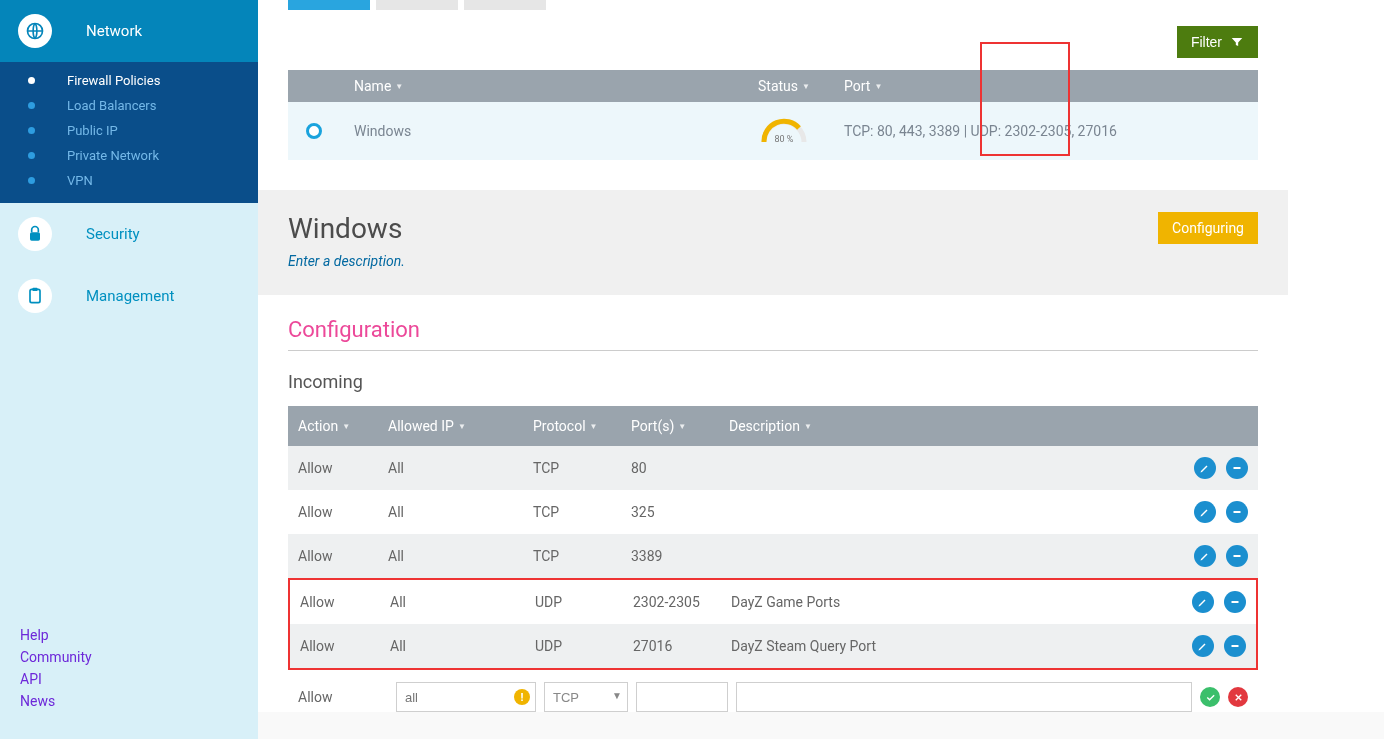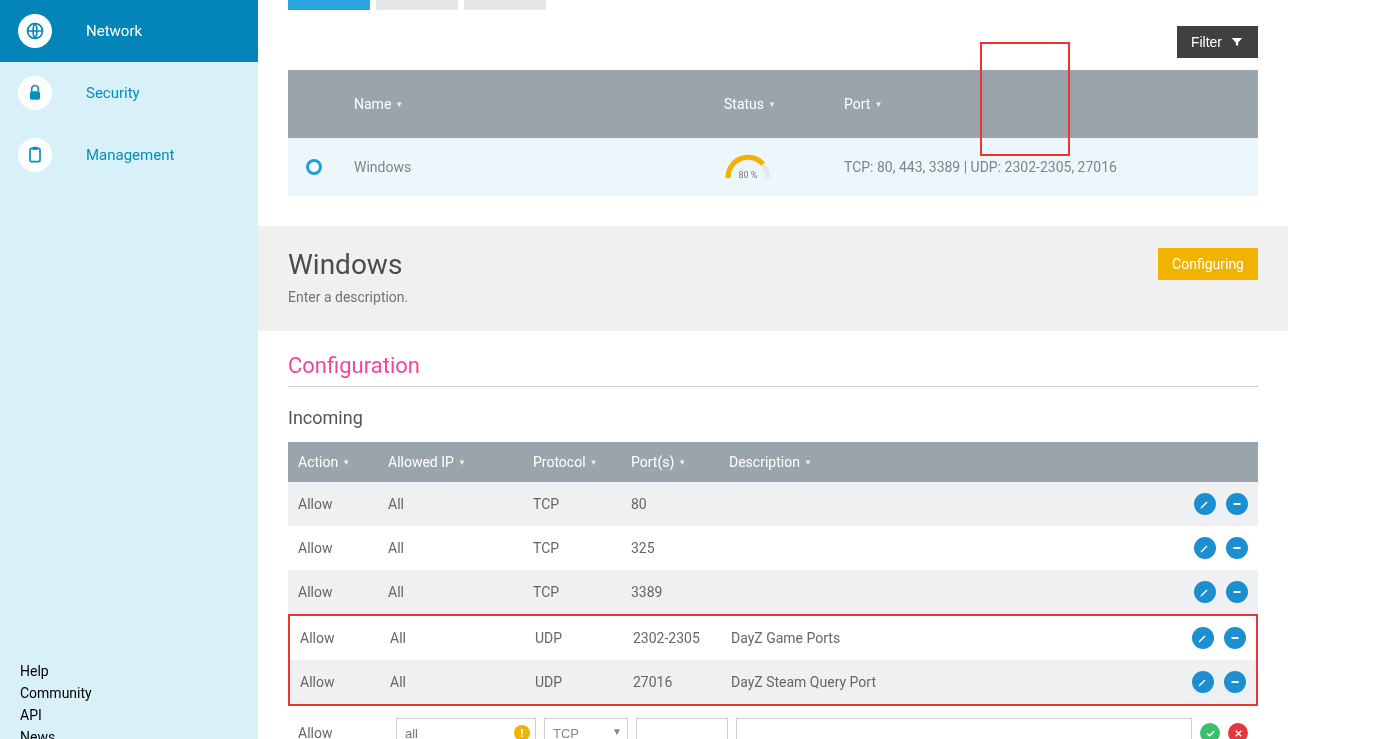--- a/index.html
+++ b/index.html
@@ -12,52 +12,52 @@
 .side-icon { width: 34px; height: 34px; border-radius: 50%; background: #fff; display: flex; align-items: center; justify-content: center; margin-right: 16px; flex-shrink:0; }
 .side-header.dark .side-icon { background: #fff; }
 .side-icon svg { width: 20px; height: 20px; }
 .side-label { font-size: 15px; }
 .subnav { background: #0a4e8a; padding: 6px 0 10px; }
 .subitem { display: flex; align-items: center; padding: 5px 20px 5px 28px; color: #74b8e8; font-size: 13px; cursor: pointer; position: relative; }
 .subitem.active { color: #fff; }
 .subitem::before { content:""; width:7px; height:7px; border-radius:50%; background:#2e9de0; margin-right: 32px; flex-shrink:0; }
 .subitem.active::before { background:#fff; }
 .side-footer { position: absolute; bottom: 30px; left: 20px; }
-.side-footer a { display: block; color: #000000; text-decoration: none; padding: 3px 0; font-size: 14px; }
+.side-footer a { display: block; color: #6d28d9; text-decoration: none; padding: 3px 0; font-size: 14px; }
 
 .main { flex: 1; background: #f9f9f9; padding: 0 0 30px 0; position: relative; }
 .content { background: #fff; margin: 0; }
 
 .tabs-row { padding: 0 30px 8px; display:flex; gap:6px; }
 .tab-block { width:82px; height:10px; background:#e6e6e6; }
 .tab-block.active { background:#29a5df; }
 
 .filter-area { padding: 8px 30px 0; display:flex; justify-content:flex-end; }
-.filter-btn { background:#404040; color:#fff; border:none; padding:8px 14px; font-size:14px; display:flex; align-items:center; gap:8px; cursor:pointer; }
+.filter-btn { background:#4d7c0f; color:#fff; border:none; padding:8px 14px; font-size:14px; display:flex; align-items:center; gap:8px; cursor:pointer; }
 .filter-btn svg{width:14px; height:14px; fill:#fff;}
 
 .table1 { margin: 12px 30px 0; }
-.thead { display:flex; background:#9aa4ad; color:#fff; padding: 26px 18px; font-size:14px; }
+.thead { display:flex; background:#9aa4ad; color:#fff; padding: 8px 18px; font-size:14px; }
 .th { display:flex; align-items:center; gap:4px; }
 .sort-caret { font-size:8px; opacity:0.8; }
 .table1 .c-radio{width:48px;}
 .table1 .c-name{flex:0 0 370px;}
-.table1 .c-status{flex:0 0 120px; display:flex; }
+.table1 .c-status{flex:0 0 120px; display:flex; justify-content:center;}
 .table1 .c-port{flex:1;}
 .trow { display:flex; align-items:center; padding: 16px 18px; background:#edf7fb; color:#7a8591; }
 .radio-dot{width:16px;height:16px;border:3px solid #1aa3dd;border-radius:50%;background:#fff;}
 .gauge { width:48px; height:26px; position:relative; }
 .gauge svg{width:48px;height:26px;}
 .gauge-txt{position:absolute; left:0; right:0; bottom:0; text-align:center; font-size:9px; color:#777;}
 .hl-red{ position:absolute; border:2px solid #e33; pointer-events:none; }
 .hl1 { left: 722px; top: 42px; width: 90px; height: 114px; }
 
 .grey-band { background:#f0f0f0; margin-top:30px; padding: 22px 30px 26px; display:flex; align-items:flex-start; justify-content:space-between; }
 .grey-band h2{ font-size:28px; font-weight:400; color:#4c4c4c; margin-bottom:8px;}
-.desc-ph { color:#737373; }
+.desc-ph { font-style: italic; color:#0369a1; }
 .config-badge{ background:#f0b400; color:#fff; padding:8px 14px; font-size:14px; }
 
 .section { padding: 22px 30px 0; }
 .section h3 { font-size:22px; font-weight:400; color:#ec4899; padding-bottom:8px; border-bottom:1px solid #ccc; }
 .subhead { font-size:18px; color:#555; margin:20px 0 14px; font-weight:400;}
 
 .table2 .thead{padding:12px 10px;}
 .table2 .c-action{flex:0 0 90px;}
 .table2 .c-ip{flex:0 0 145px;align-items:center;}
 .table2 .c-proto{flex:0 0 98px;}
@@ -96,20 +96,37 @@
   <div class="sidebar">
     <div class="side-section">
       <div class="side-header dark">
         <span class="side-icon">
           <svg viewBox="0 0 24 24" fill="#0485ba">
               <circle cx="12" cy="12" r="9" fill="none" stroke="#0485ba" stroke-width="2"></circle>
               <path d="M3 12h18M12 3c3 3 3 15 0 18M12 3c-3 3-3 15 0 18" fill="none" stroke="#0485ba" stroke-width="2"></path>
             </svg>
         </span>
         <span class="side-label">Network</span>
+      </div>
+      <div class="subnav">
+        <div class="subitem active">
+            <span>Firewall Policies</span>
+          </div>
+        <div class="subitem">
+            <span>Load Balancers</span>
+          </div>
+        <div class="subitem">
+            <span>Public IP</span>
+          </div>
+        <div class="subitem">
+            <span>Private Network</span>
+          </div>
+        <div class="subitem">
+            <span>VPN</span>
+          </div>
       </div>
     </div>
     <div class="side-header">
       <span class="side-icon">
         <svg viewBox="0 0 24 24" fill="#0090c0">
             <rect x="6" y="10" width="12" height="10" rx="2"></rect>
             <path d="M8 10V7a4 4 0 018 0v3" fill="none" stroke="#0090c0" stroke-width="2"></path>
           </svg>
       </span>
       <span class="side-label">Security</span>

